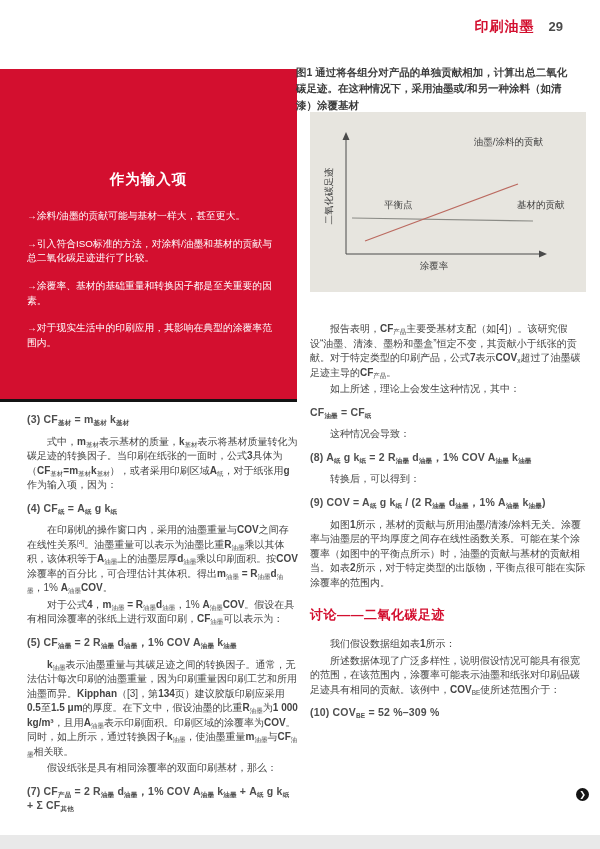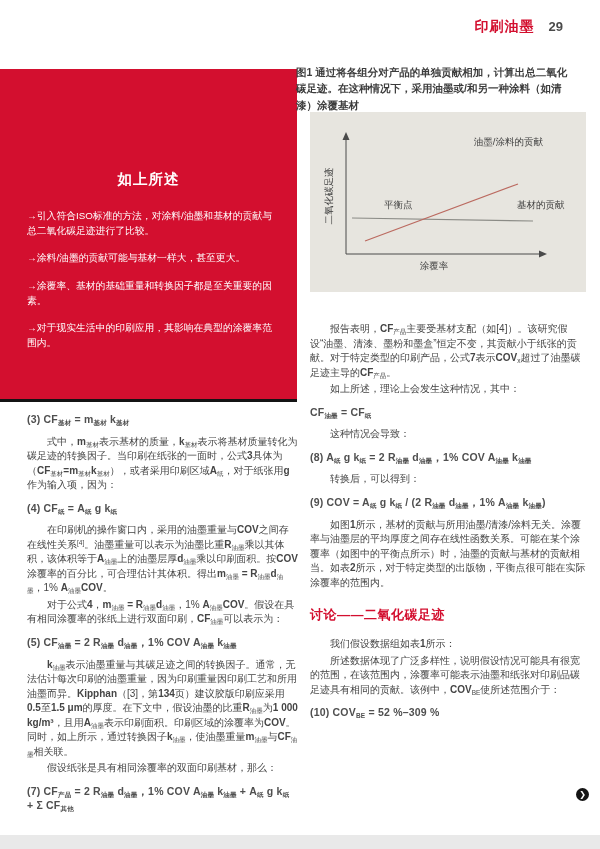--- a/index.html
+++ b/index.html
@@ -46,24 +46,24 @@
 <body>
 
 <div class="page">
 
   <div class="header">
     <span class="section">印刷油墨</span>
     <span class="pageno">29</span>
   </div>
 
   <div class="redbox">
-    <div class="title">如上所述</div>
+    <div class="title">作为输入项</div>
     <div class="bullets">
+      <p>→涂料/油墨的贡献可能与基材一样大，甚至更大。</p>
       <p>→引入符合ISO标准的方法，对涂料/油墨和基材的贡献与总二氧化碳足迹进行了比较。</p>
-      <p>→涂料/油墨的贡献可能与基材一样大，甚至更大。</p>
       <p>→涂覆率、基材的基础重量和转换因子都是至关重要的因素。</p>
       <p>→对于现实生活中的印刷应用，其影响在典型的涂覆率范围内。</p>
     </div>
   </div>
 
   <div class="caption">图1 通过将各组分对产品的单独贡献相加，计算出总二氧化碳足迹。在这种情况下，采用油墨或/和另一种涂料（如清漆）涂覆基材</div>
 
   <div class="chartpanel">
     <svg width="276" height="180" viewBox="0 0 276 180">
 

